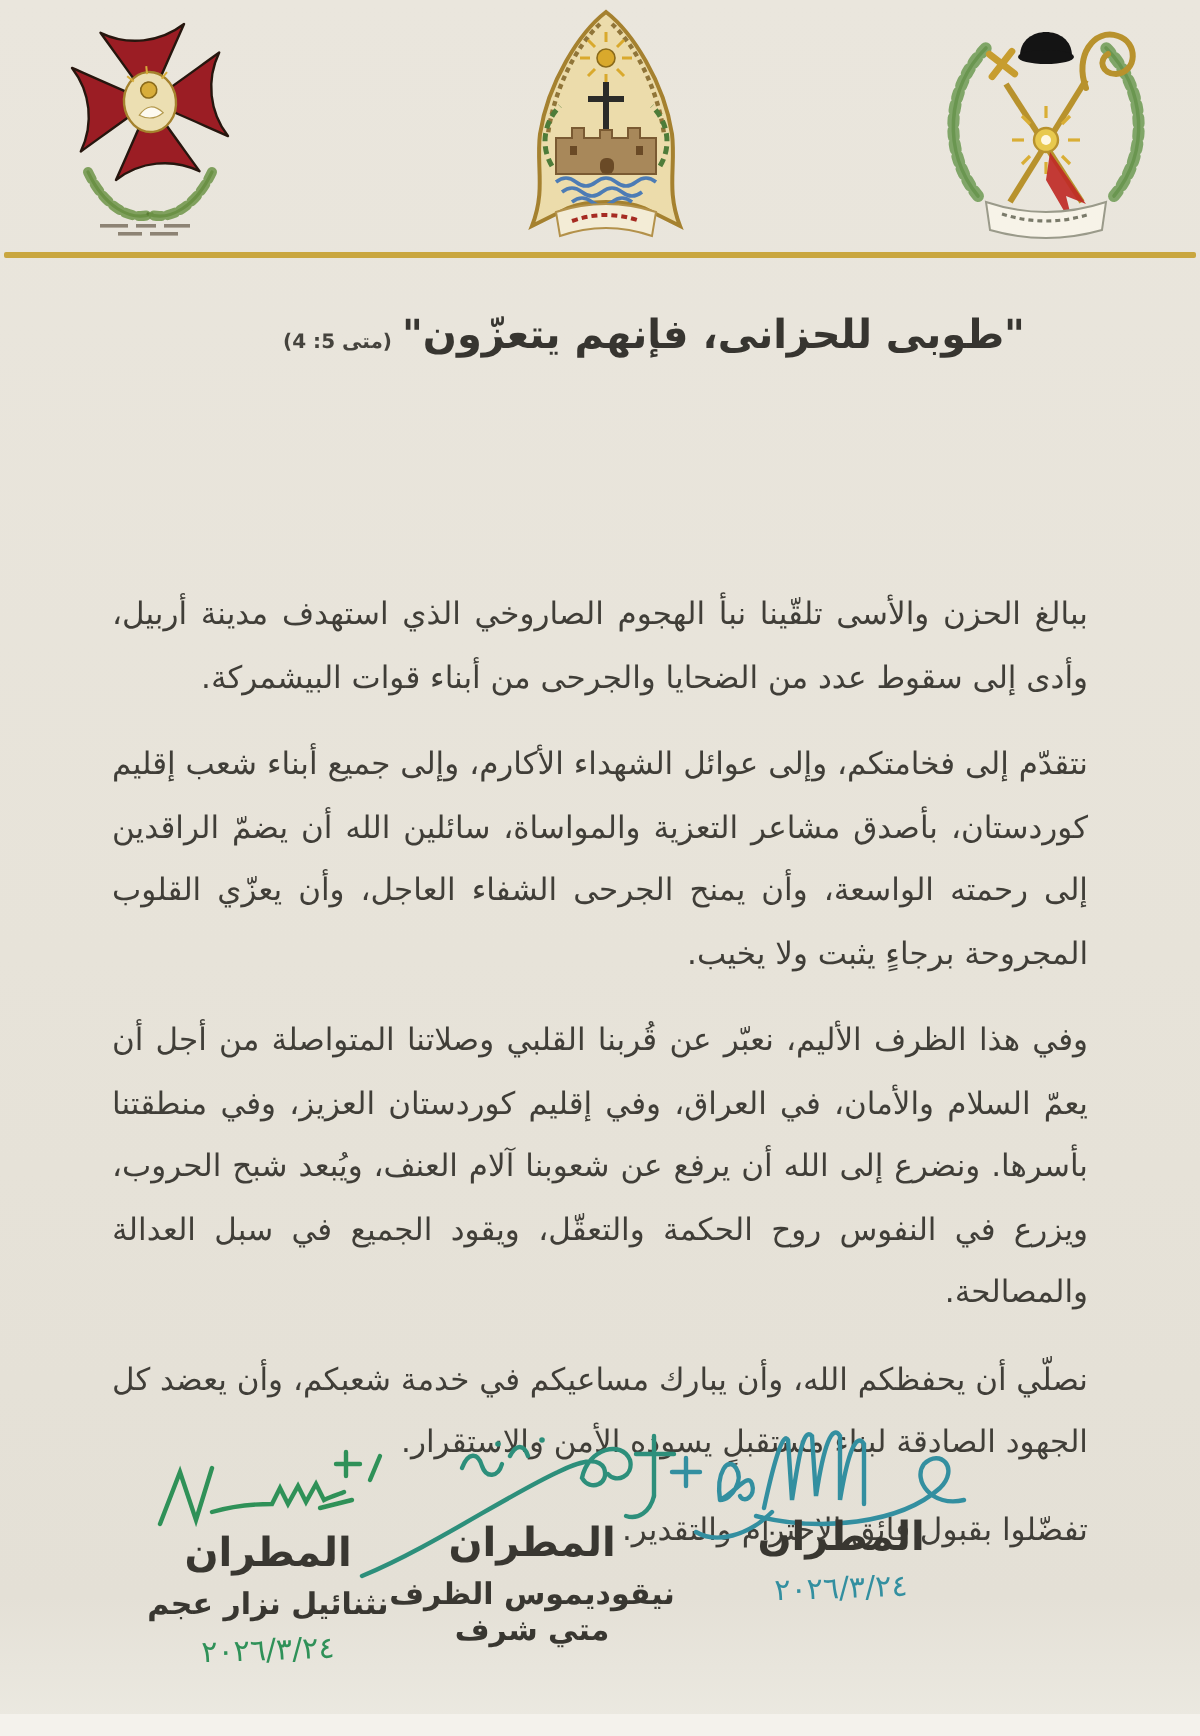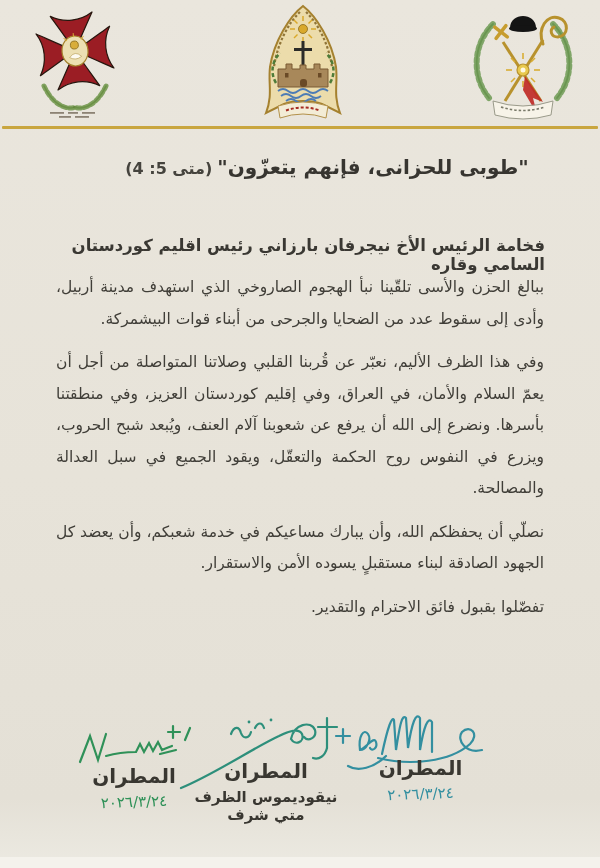--- a/index.html
+++ b/index.html
@@ -11,27 +11,27 @@
   .photo-edge{position:absolute;left:0;right:0;bottom:0;height:11px;background:#f4f2ec;}
   .emblem{position:absolute;}
   .emblem-left{left:20px;top:6px;}
   .emblem-center{left:250px;top:3px;}
   .emblem-right{left:459px;top:6px;}
   .gold-rule{position:absolute;top:126px;left:2px;right:2px;height:2.5px;border-radius:1px;}
   .title{
     position:absolute;top:155px;left:54px;right:0;margin:0;direction:rtl;text-align:center;
     font-size:20px;font-weight:bold;color:#373530;letter-spacing:0;
   }
-  .title .ref{font-size:16px;font-weight:bold;margin-right:5px;color:#45433d;}
+  .title .ref{font-size:10px;font-weight:bold;margin-right:5px;color:#45433d;}
   .salutation{
     position:absolute;top:236px;right:55px;left:55px;margin:0;direction:rtl;text-align:right;
     font-size:16.5px;font-weight:bold;color:#3a3833;
   }
   .paras{
-    position:absolute;top:272px;right:56px;left:56px;direction:rtl;text-align:justify;
+    position:absolute;top:292px;right:56px;left:56px;direction:rtl;text-align:justify;
     font-size:15.5px;line-height:31.5px;color:#403e38;
   }
   .paras p{margin:0 0 12px 0;}
   .paras .closing{margin-bottom:0;}
   .signatures{position:absolute;top:706px;left:0;right:0;height:160px;}
   .sig-col{position:absolute;text-align:center;direction:rtl;color:#393731;}
   .sig-col-0{left:338px;width:165px;top:50px;}
   .sig-col-1{left:180px;width:172px;top:53px;}
   .sig-col-2{left:40px;width:188px;top:58px;}
   .sig-role{font-weight:bold;font-size:20px;}
@@ -155,24 +155,24 @@
     <path d="M34,95 Q64,105 94,95 L92,109 Q64,117 36,109 Z" fill="#f7f3e8" stroke="#9a9a8a" stroke-width="1"></path>
     <path d="M42,101 Q64,108 86,101" fill="none" stroke="#7a7a6a" stroke-width="1.6" stroke-dasharray="2.5 2"></path>
   </svg>
 
   <div class="gold-rule" style="background: rgb(201, 166, 63);"></div>
 
   <h1 class="title">
     <span>"طوبى للحزانى، فإنهم يتعزّون"</span><span class="ref">(متى 5: 4)</span>
   </h1>
 
-  <p class="salutation">فخامة الرئيس الأخ نيجرفان بارزاني رئيس اقليم كوردستان السامي وقاره</p>
 
   <div class="paras">
     <p>ببالغ الحزن والأسى تلقّينا نبأ الهجوم الصاروخي الذي استهدف مدينة أربيل، وأدى إلى سقوط عدد من الضحايا والجرحى من أبناء قوات البيشمركة.</p>
+    <p>نتقدّم إلى فخامتكم، وإلى عوائل الشهداء الأكارم، وإلى جميع أبناء شعب إقليم كوردستان، بأصدق مشاعر التعزية والمواساة، سائلين الله أن يضمّ الراقدين إلى رحمته الواسعة، وأن يمنح الجرحى الشفاء العاجل، وأن يعزّي القلوب المجروحة برجاءٍ يثبت ولا يخيب.</p>
     <p>وفي هذا الظرف الأليم، نعبّر عن قُربنا القلبي وصلاتنا المتواصلة من أجل أن يعمّ السلام والأمان، في العراق، وفي إقليم كوردستان العزيز، وفي منطقتنا بأسرها. ونضرع إلى الله أن يرفع عن شعوبنا آلام العنف، ويُبعد شبح الحروب، ويزرع في النفوس روح الحكمة والتعقّل، ويقود الجميع في سبل العدالة والمصالحة.</p>
     <p>نصلّي أن يحفظكم الله، وأن يبارك مساعيكم في خدمة شعبكم، وأن يعضد كل الجهود الصادقة لبناء مستقبلٍ يسوده الأمن والاستقرار.</p>
     <p class="closing">تفضّلوا بقبول فائق الاحترام والتقدير.</p>
   </div>
 
   <div class="signatures">
 
     <svg class="scribble scr-0" width="165" height="70" viewBox="0 0 165 70">
       <g fill="none" stroke-width="2.2" stroke-linecap="round" stroke="#338fa0">
         <path d="M6,30 h14 M13,23 v14"></path>
@@ -212,19 +212,20 @@
       <div class="sig-date" style="color: rgb(51, 143, 160);">٢٠٢٦/٣/٢٤</div>
     </div>
 
     <div class="sig-col sig-col-1">
       <div class="sig-role">المطران</div>
       <div class="sig-name">نيقوديموس الظرف متي شرف</div>
     </div>
 
     <div class="sig-col sig-col-2">
       <div class="sig-role">المطران</div>
+      <div class="sig-name">نثنائيل نزار عجم</div>
       <div class="sig-date" style="color: rgb(47, 145, 88);">٢٠٢٦/٣/٢٤</div>
     </div>
 
   </div>
 
   <div class="photo-edge"></div>
 </div>
 
 </body></html>

